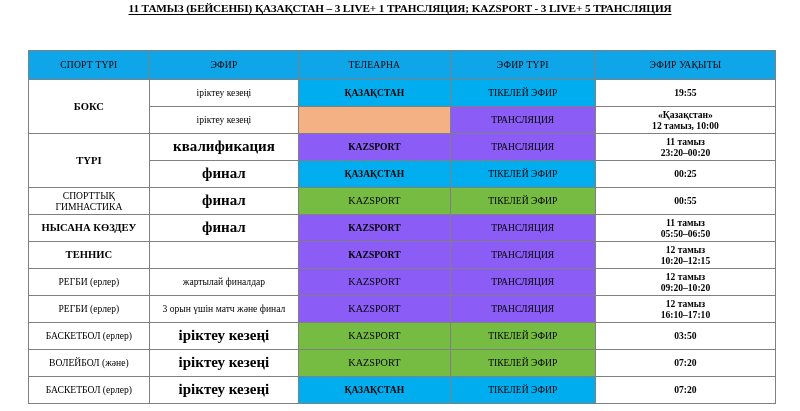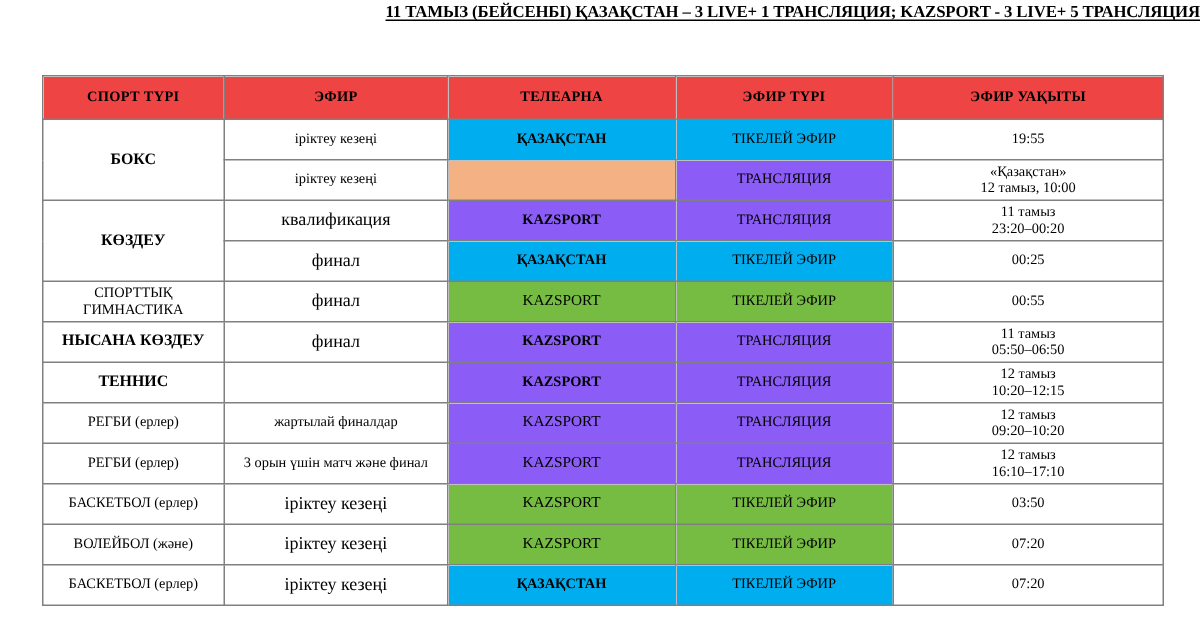--- a/index.html
+++ b/index.html
@@ -24,21 +24,21 @@
 
   
   .title-wrap {
     position: absolute;
     left: 0;
     top: 0;
     width: 800px;
     height: 24px;
     display: flex;
     align-items: flex-start;
-    justify-content: flex-end;
+    justify-content: center;
   }
   .title {
     font-size: 11.2px;
     font-weight: bold;
     line-height: 14px;
     letter-spacing: -0.1px;
     text-decoration: underline;
     text-underline-offset: 2px;
     white-space: nowrap;
     padding-top: 1px;
@@ -68,38 +68,38 @@
     border: 1px solid #808080;
     padding: 1px 2px;
     text-align: center;
     vertical-align: middle;
     font-size: 9.6px;
     line-height: 11.5px;
     overflow: hidden;
   }
 
   thead th {
-    background: #ef4444;
-    font-weight: bold;
+    background: #0ea5e9;
+    font-weight: normal;
     font-size: 10.2px;
     height: 26px;
     border-color: #808080;
     letter-spacing: 0.2px;
   }
 
   tbody tr { height: 27px; }
 
   td.sport       { font-size: 10.2px; }
   td.sport.b     { font-weight: bold; font-size: 10.6px; }
   td.stage       { font-size: 9.2px; }
-  td.stage.b     { font-weight: normal; font-size: 12px; }
+  td.stage.b     { font-weight: bold; font-size: 15px; }
   td.channel     { font-weight: bold; font-size: 10.2px; }
   td.channel.reg { font-weight: normal; font-size: 10.2px; }
   td.type        { font-size: 9.8px; }
-  td.time        { font-size: 9.6px; font-weight: normal; }
+  td.time        { font-size: 9.6px; font-weight: bold; }
 
   .two-line { display: block; }
   .two-line span { display: block; }
 
   
   .fill-blue   { background: #00AEEF; margin-left: 32px; }
   .fill-green  { background: #76BC43; }
   .fill-peach  { background: #F4B183; }
   .fill-none   { background: #8b5cf6; }
 </style>
@@ -147,21 +147,21 @@
             <td class="channel reg fill-peach"></td>
             <td class="type fill-none">ТРАНСЛЯЦИЯ</td>
             <td class="time">
               <span class="two-line">
                 <span>«Қазақстан»</span>
                 <span>12 тамыз, 10:00</span>
               </span>
             </td>
           </tr>
           <tr>
-            <td class="sport b" rowspan="2">КӨЗДЕУ</td>
+            <td class="sport b" rowspan="2">ТҮРІ</td>
             <td class="stage b">квалификация</td>
             <td class="channel fill-none">KAZSPORT</td>
             <td class="type fill-none">ТРАНСЛЯЦИЯ</td>
             <td class="time">
               <span class="two-line">
                 <span>11 тамыз</span>
                 <span>23:20–00:20</span>
               </span>
             </td>
           </tr>

